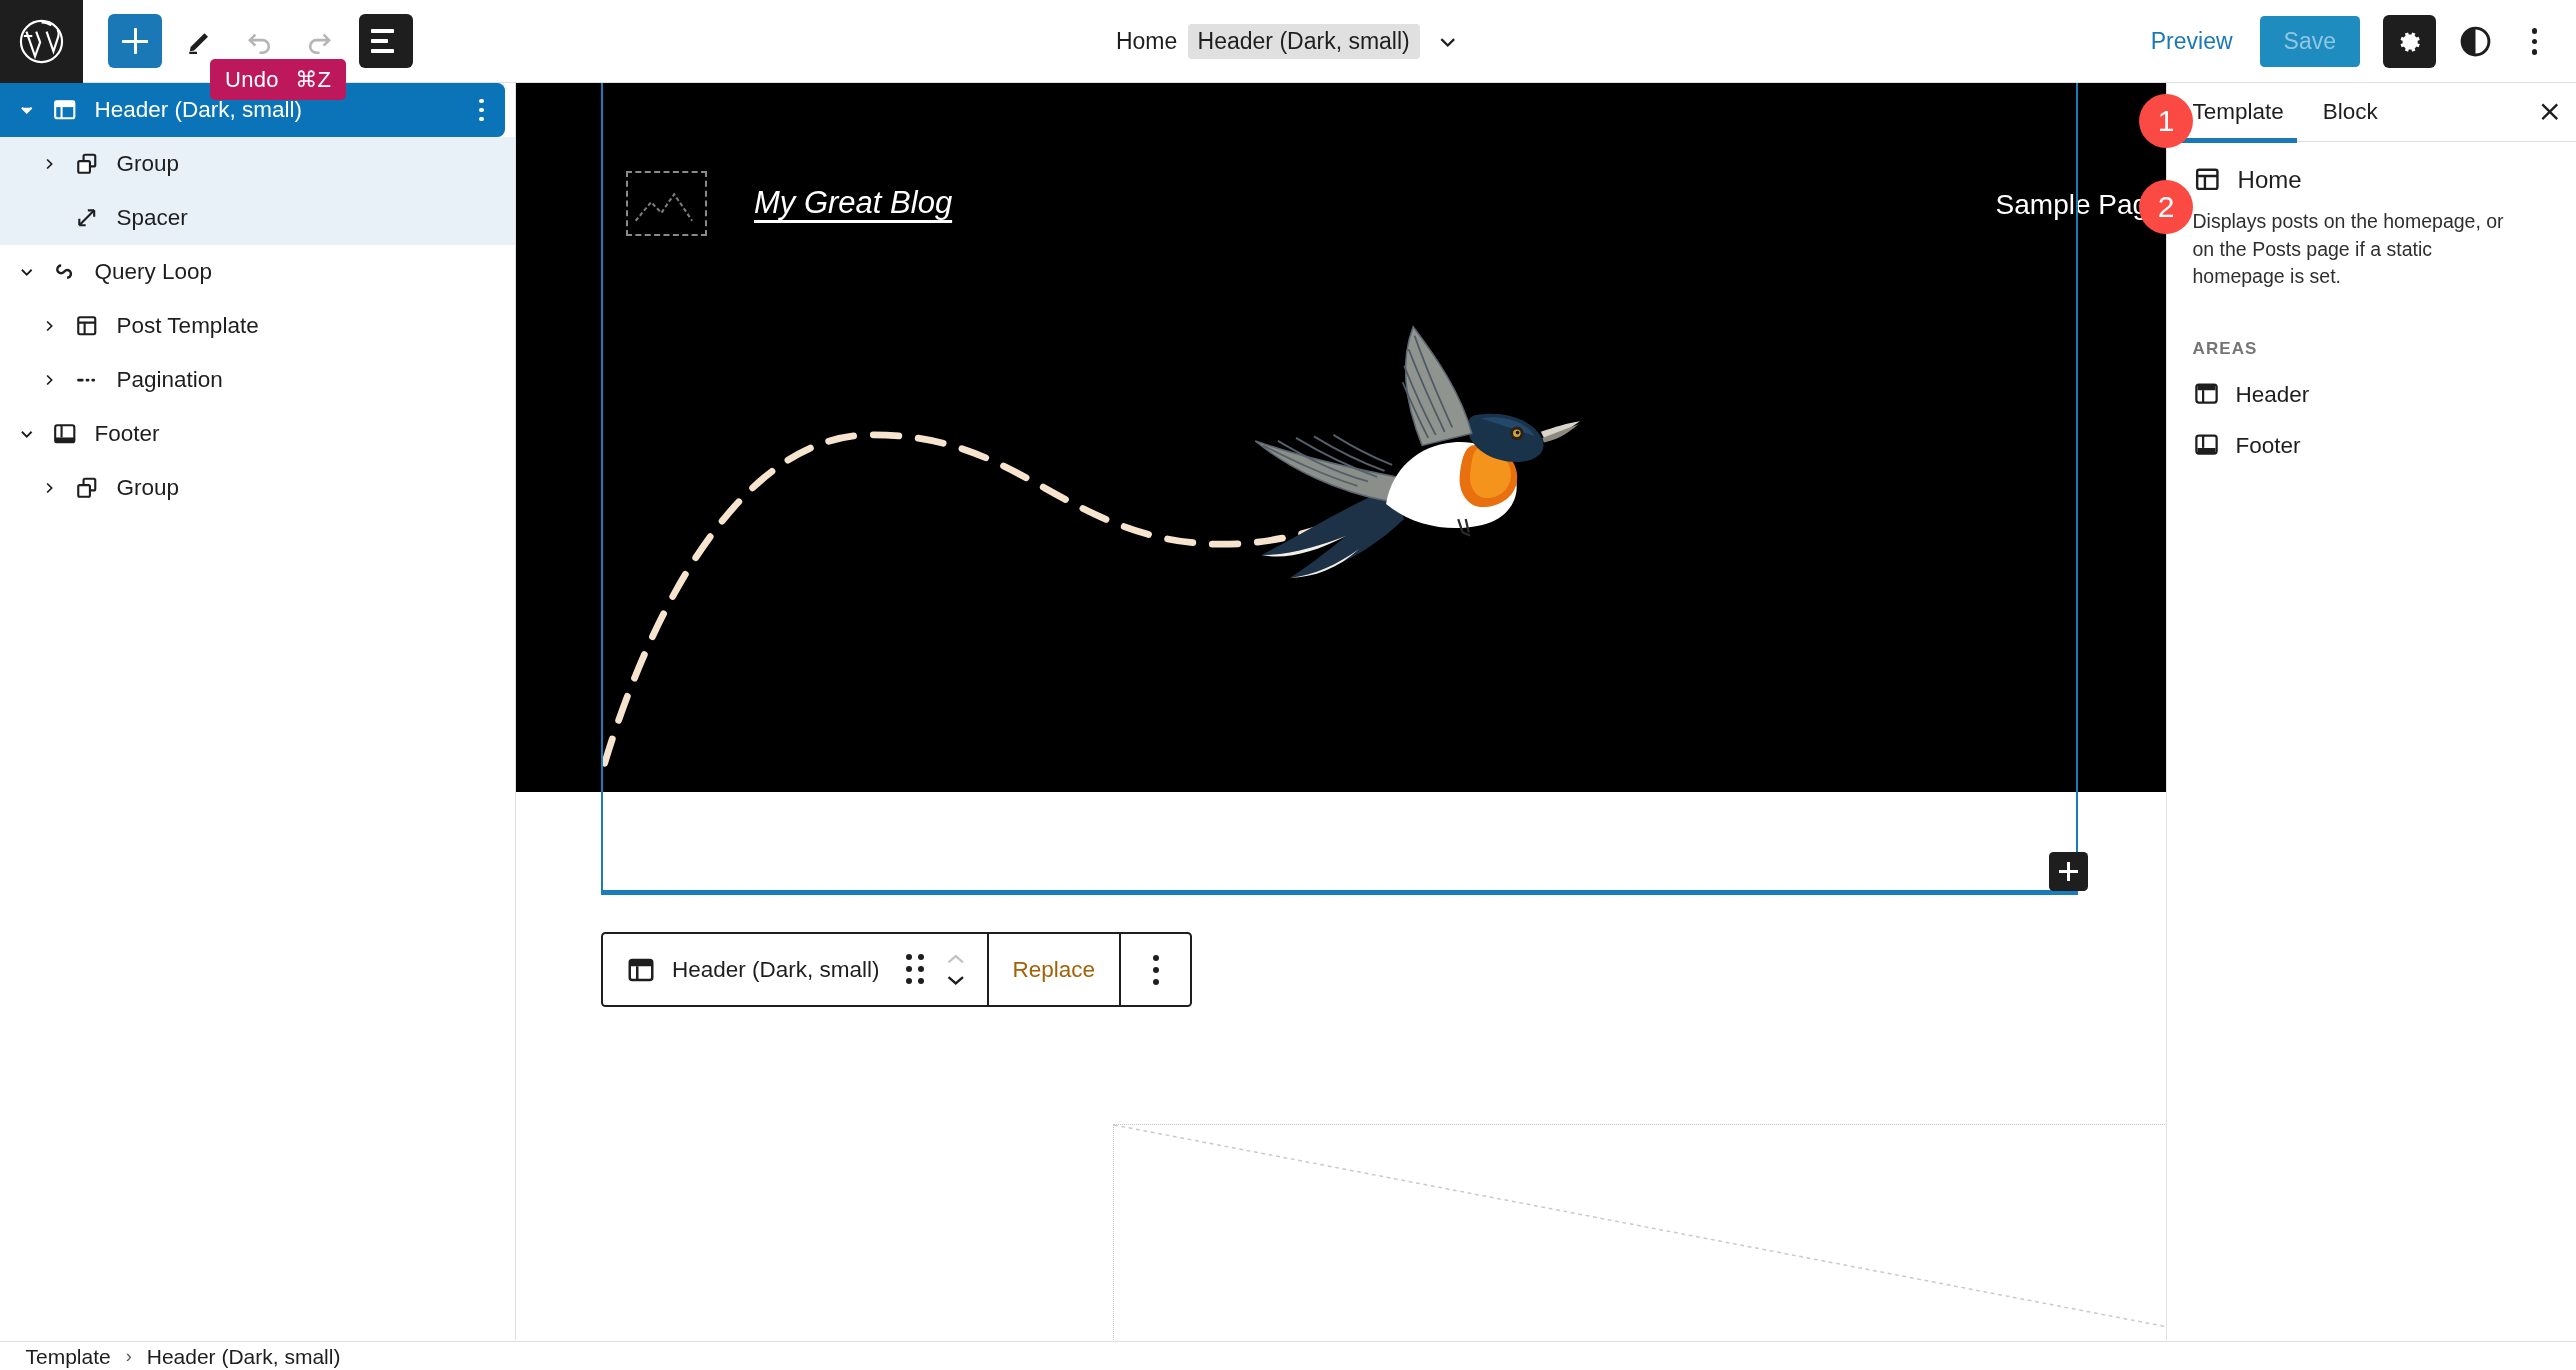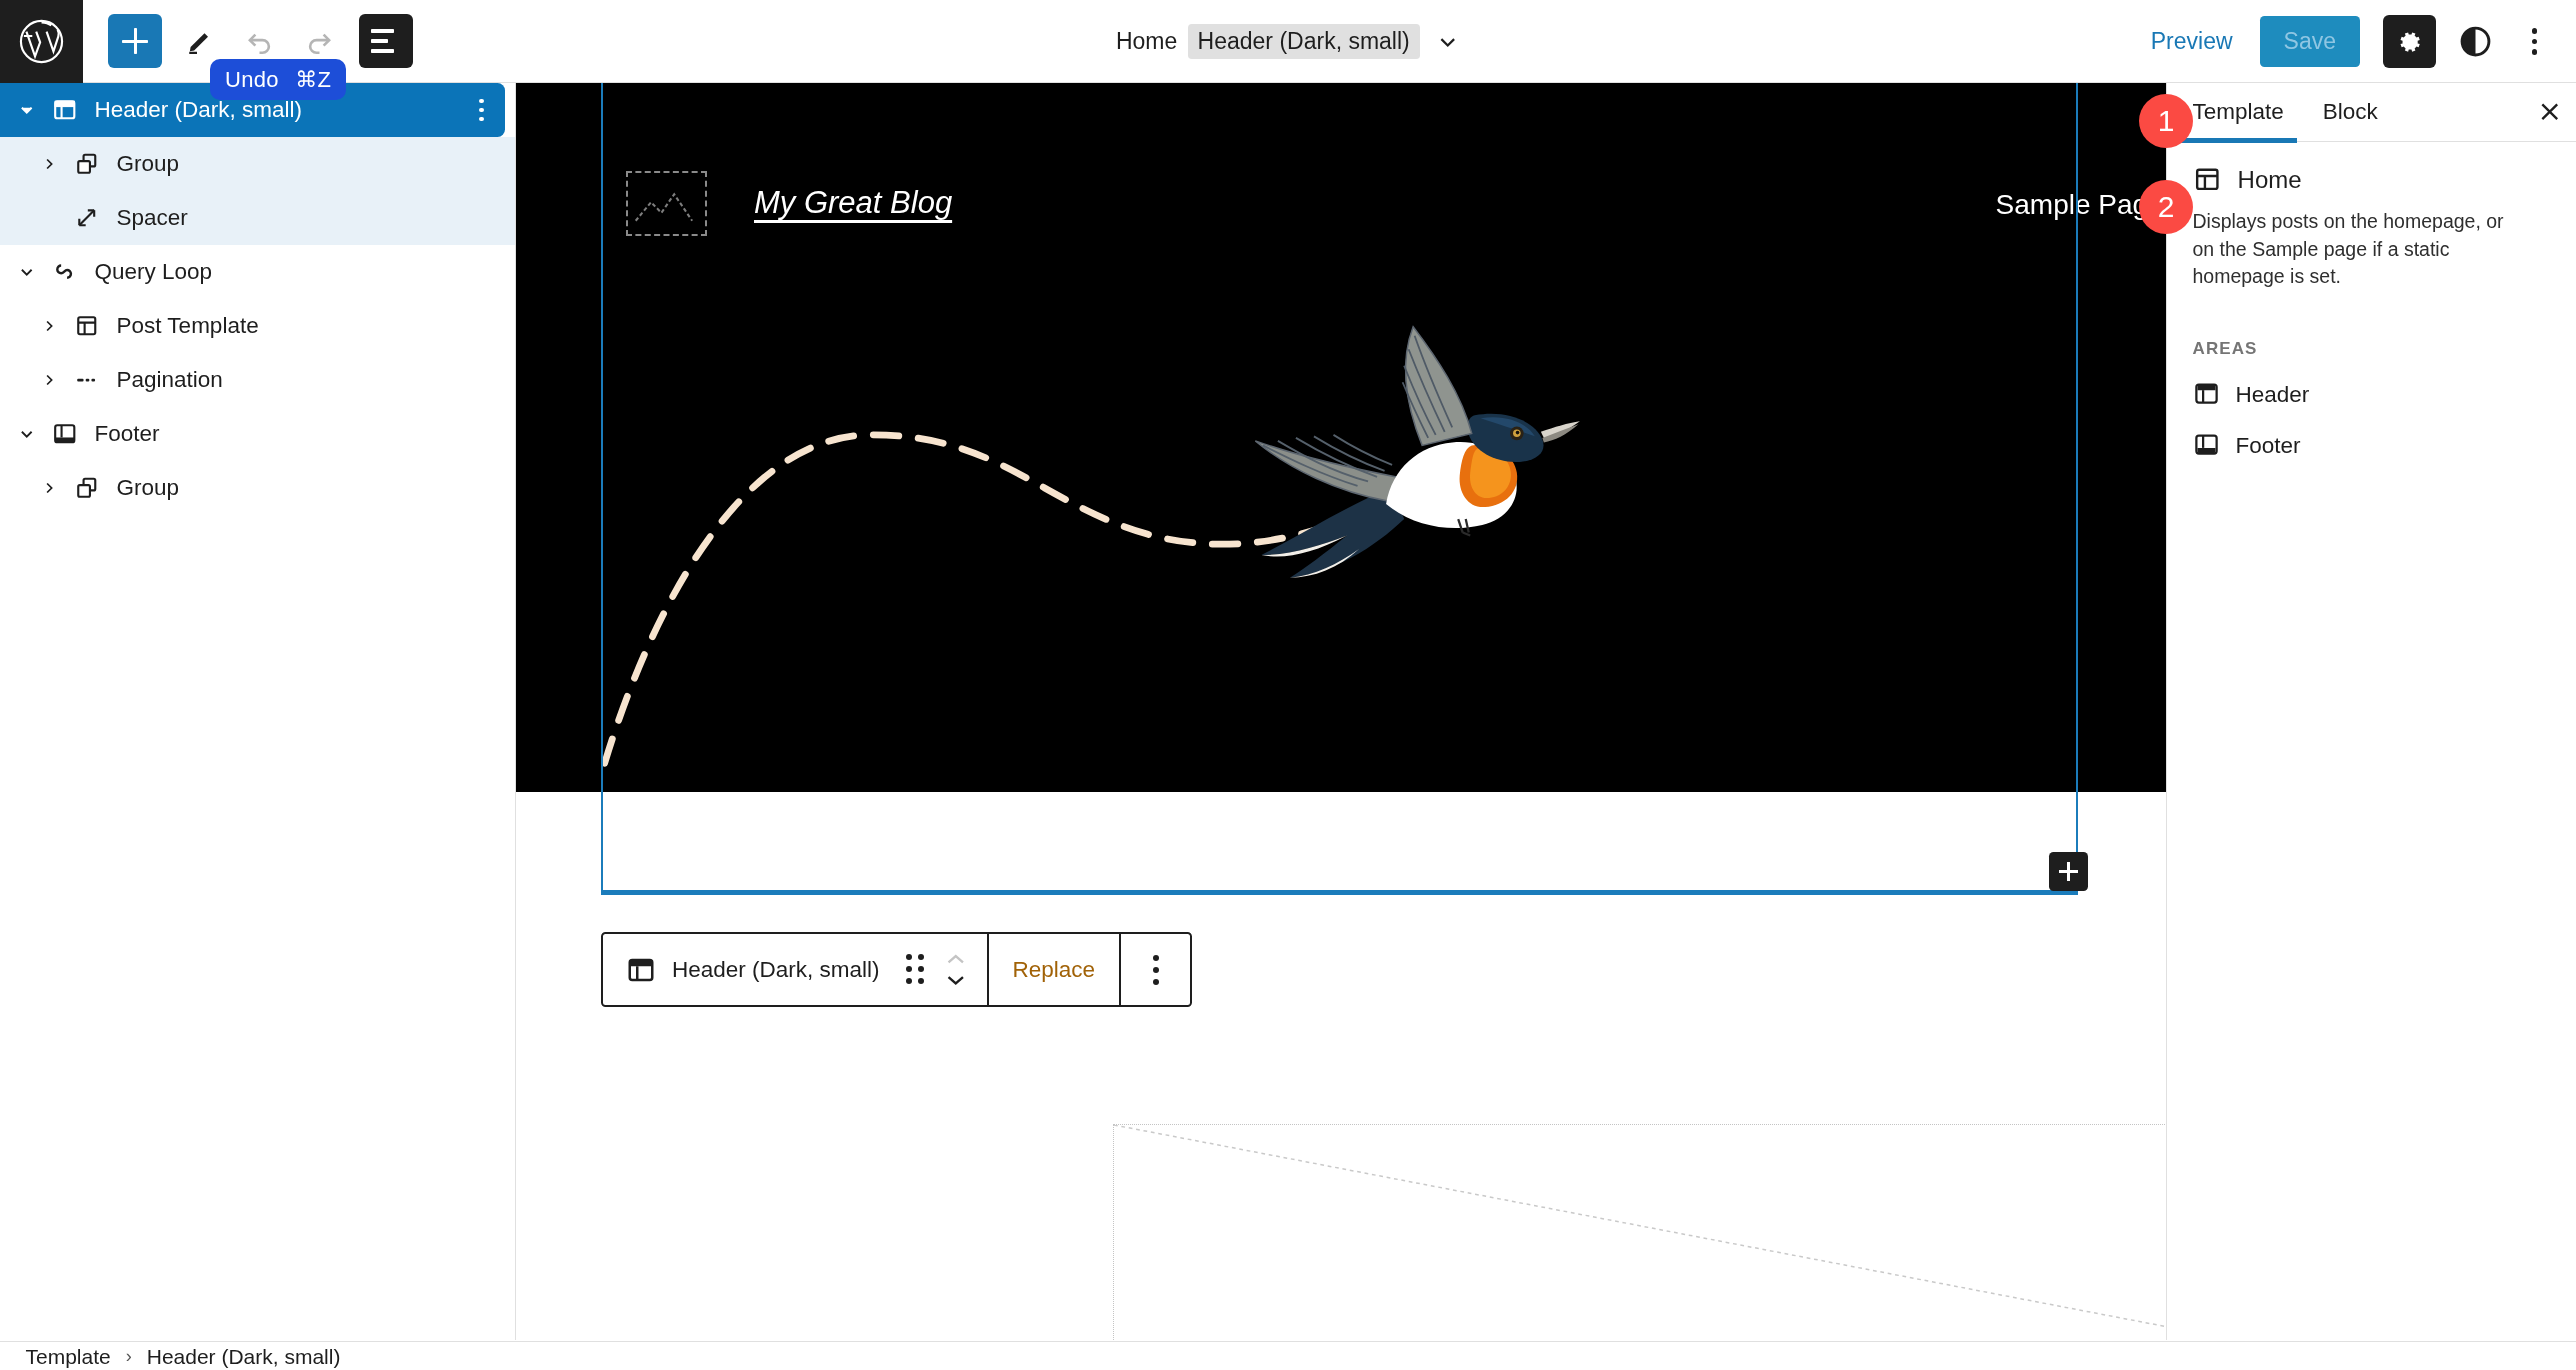--- a/index.html
+++ b/index.html
@@ -37,21 +37,21 @@
     width: 54px; height: 54px; background: #1e1e1e; border-radius: 6px;
     margin-left: 12px; flex: none; flex-direction: column; gap: 5.3px; padding-left: 0;
   }
   #list-view-btn i { display: block; height: 4.5px; background: #fff; border-radius: 0.8px; }
   #list-view-btn i:nth-child(1) { width: 22.5px; margin-right: 6px; }
   #list-view-btn i:nth-child(2) { width: 16.5px; margin-right: 12px; }
   #list-view-btn i:nth-child(3) { width: 22.5px; margin-right: 6px; }
 
   #undo-tooltip {
     position: absolute; left: 210px; top: 59px;
-    background: #1d4ed8; color: #fff; border-radius: 10px;
+    background: #be185d; color: #fff; border-radius: 5px;
     padding: 7.5px 15px; font-size: 22px; letter-spacing: 0.3px;
     white-space: nowrap; z-index: 60;
   }
   #undo-tooltip .key { margin-left: 16.5px; }
 
   #doc-title-area {
     position: absolute; left: 0; top: 0; width: 2576px; height: 83px;
     display: flex; align-items: center; justify-content: center;
     gap: 0; pointer-events: none;
   }
@@ -567,21 +567,21 @@
     <div id="sb-body">
       <div id="sb-doc-row">
         <span>
           <svg width="28.6" height="28.6" viewBox="0 0 24 24" fill="none" stroke="#1e1e1e" stroke-width="2">
             <rect x="3.5" y="4" width="17" height="16" rx="1.6"></rect>
               <path d="M3.5 9.2h17M10 9.2V20"></path>
           </svg>
         </span>
         <span id="sb-doc-title">Home</span>
       </div>
-      <div id="sb-desc">Displays posts on the homepage, or on the Sample page if a static homepage is set.</div>
+      <div id="sb-desc">Displays posts on the homepage, or on the Posts page if a static homepage is set.</div>
 
       <div id="sb-areas-label">AREAS</div>
 
       <div class="sb-area-row">
         <span>
           <svg width="27" height="27" viewBox="0 0 24 24">
             <rect x="3" y="4" width="18" height="16" rx="2.2" fill="none" stroke="#1e1e1e" stroke-width="2"></rect>
             <path d="M4 6.2a2.2 2.2 0 0 1 2.2-2.2h11.6A2.2 2.2 0 0 1 20 6.2V9H4z" fill="#1e1e1e"></path>
             <path d="M9 9v11" stroke="#1e1e1e" stroke-width="2"></path>
           </svg>

